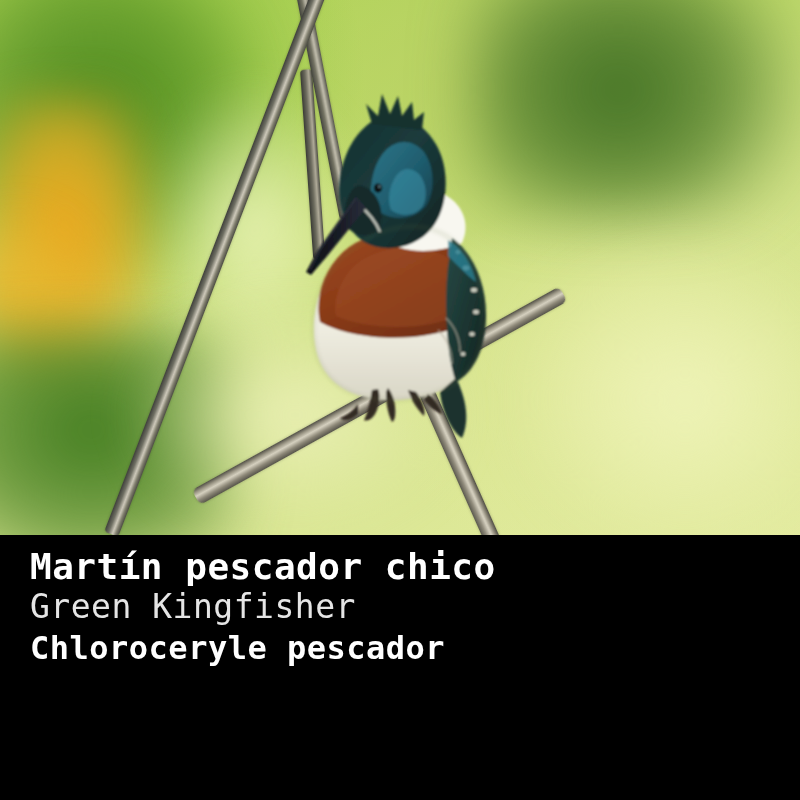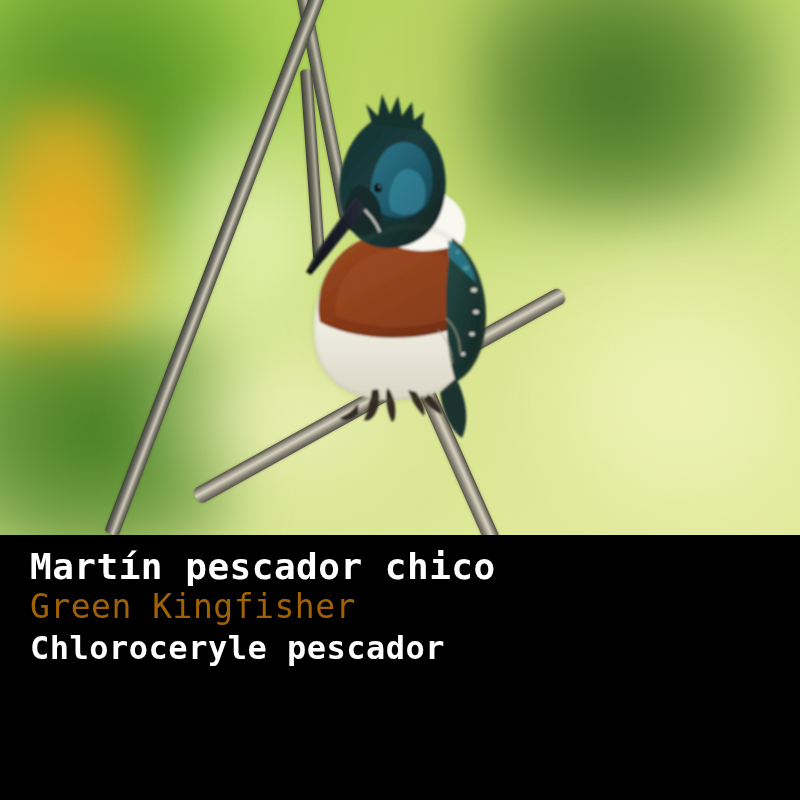--- a/index.html
+++ b/index.html
@@ -136,21 +136,21 @@
     background: #000000;
   }
   .cap-line { color:#ffffff; white-space:pre; letter-spacing:0.5px; }
   #cap-common {
     position:absolute; left:18px; top:11px;
     font-size: 36px; font-weight: bold; line-height: 42px;
   }
   #cap-english {
     position:absolute; left:18px; top:52px;
     font-size: 33px; font-weight: normal; line-height: 40px;
-    color:#a16207;
+    color:#e5e5e5;
   }
   #cap-scientific {
     position:absolute; left:18px; top:93px;
     font-size: 32px; font-weight: bold; line-height: 40px;
   }
 
   
   #footer { position:absolute; left:0; top:735px; width:800px; height:65px; background:#000; }
 </style>
 </head>

